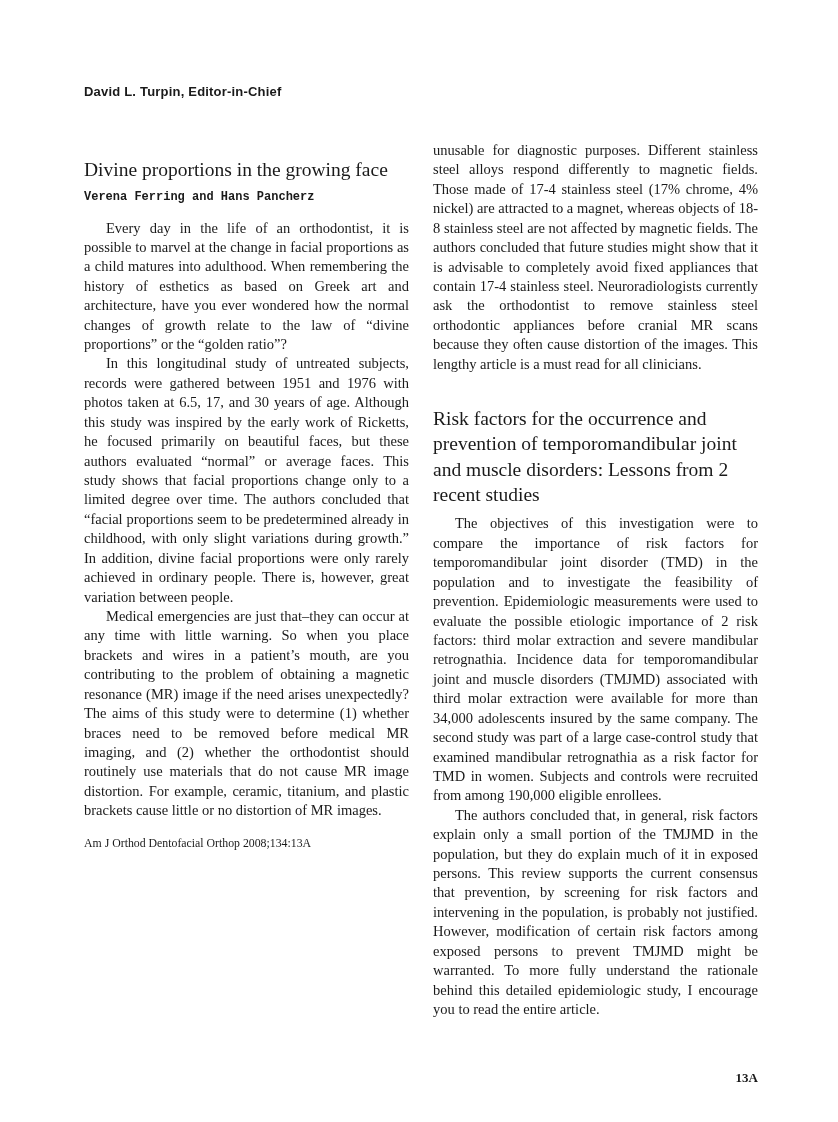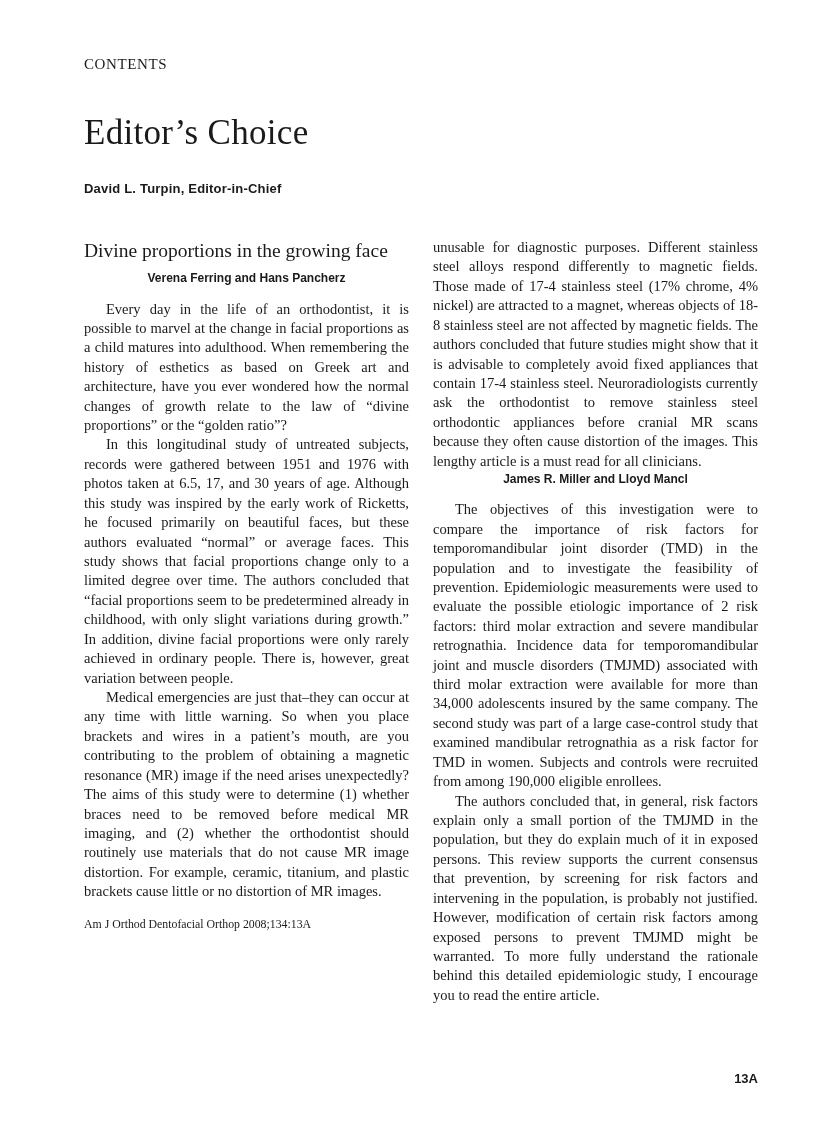--- a/index.html
+++ b/index.html
@@ -38,63 +38,60 @@
     display: flex;
     gap: 24px;
     margin-top: 42px;
   }
   .col { width: 325px; }
   h2.art-title {
     font-family: "Liberation Serif", serif;
     font-weight: 400;
     font-size: 19.5px;
     line-height: 1.3;
-    margin: 0 0 7px 0;
+    margin: 16px 0 7px 0;
   }
   h2.art-title.spaced { margin-top: 32px; }
   .authors {
-    font-family: Liberation Sans, sans-serif;
+    font-family: Liberation Mono, monospace;
     font-weight: bold;
     font-size: 12px;
     line-height: 1.35;
     margin: 0 0 13px 0;
-    text-align: center;
   }
   p.body-para {
     font-family: "Liberation Serif", serif;
     font-size: 14.5px;
     line-height: 1.34;
     text-align: justify;
     margin: 0;
   }
   p.body-para.indent { text-indent: 22px; }
   .imprint {
     margin-top: 14px;
     font-family: "Liberation Serif", serif;
     font-size: 11.8px;
     line-height: 1.45;
   }
   .imprint-line { display: block; }
   .pagenum {
     position: absolute;
     bottom: 36px;
     right: 80px;
-    font-family: Liberation Sans, sans-serif;
+    font-family: Liberation Serif, serif;
     font-weight: bold;
     font-size: 13px;
   }
 </style>
 </head>
 <body>
 
 <div class="page">
 
-  <div class="kicker">CONTENTS</div>
 
-  <h1 class="title">Editor’s Choice</h1>
 
   <div class="byline">David L. Turpin, Editor-in-Chief</div>
 
   <div class="columns">
 
     <div class="col">
       <h2 class="art-title">Divine proportions in the growing face</h2>
       <div class="authors">Verena Ferring and Hans Pancherz</div>
       <p class="body-para indent">Every day in the life of an orthodontist, it is possible to marvel at the change in facial proportions as a child matures into adulthood. When remembering the history of esthetics as based on Greek art and architecture, have you ever wondered how the normal changes of growth relate to the law of “divine proportions” or the “golden ratio”?</p>
       <p class="body-para indent">In this longitudinal study of untreated subjects, records were gathered between 1951 and 1976 with photos taken at 6.5, 17, and 30 years of age. Although this study was inspired by the early work of Ricketts, he focused primarily on beautiful faces, but these authors evaluated “normal” or average faces. This study shows that facial proportions change only to a limited degree over time. The authors concluded that “facial proportions seem to be predetermined already in childhood, with only slight variations during growth.” In addition, divine facial proportions were only rarely achieved in ordinary people. There is, however, great variation between people.</p>
@@ -103,21 +100,21 @@
 
       <div class="imprint">
         <span class="imprint-line">Am J Orthod Dentofacial Orthop 2008;134:13A</span>
 
       </div>
     </div>
 
     <div class="col">
       <p class="body-para">unusable for diagnostic purposes. Different stainless steel alloys respond differently to magnetic fields. Those made of 17-4 stainless steel (17% chrome, 4% nickel) are attracted to a magnet, whereas objects of 18-8 stainless steel are not affected by magnetic fields. The authors concluded that future studies might show that it is advisable to completely avoid fixed appliances that contain 17-4 stainless steel. Neuroradiologists currently ask the orthodontist to remove stainless steel orthodontic appliances before cranial MR scans because they often cause distortion of the images. This lengthy article is a must read for all clinicians.</p>
 
-      <div class="authors">James R. Miller and Lloyd Mancl</div>
+      <h2 class="art-title spaced">Risk factors for the occurrence and prevention of temporomandibular joint and muscle disorders: Lessons from 2 recent studies</h2>
       <p class="body-para indent">The objectives of this investigation were to compare the importance of risk factors for temporomandibular joint disorder (TMD) in the population and to investigate the feasibility of prevention. Epidemiologic measurements were used to evaluate the possible etiologic importance of 2 risk factors: third molar extraction and severe mandibular retrognathia. Incidence data for temporomandibular joint and muscle disorders (TMJMD) associated with third molar extraction were available for more than 34,000 adolescents insured by the same company. The second study was part of a large case-control study that examined mandibular retrognathia as a risk factor for TMD in women. Subjects and controls were recruited from among 190,000 eligible enrollees.</p>
       <p class="body-para indent">The authors concluded that, in general, risk factors explain only a small portion of the TMJMD in the population, but they do explain much of it in exposed persons. This review supports the current consensus that prevention, by screening for risk factors and intervening in the population, is probably not justified. However, modification of certain risk factors among exposed persons to prevent TMJMD might be warranted. To more fully understand the rationale behind this detailed epidemiologic study, I encourage you to read the entire article.</p>
     </div>
 
   </div>
 
   <div class="pagenum">13A</div>
 
 </div>
 

